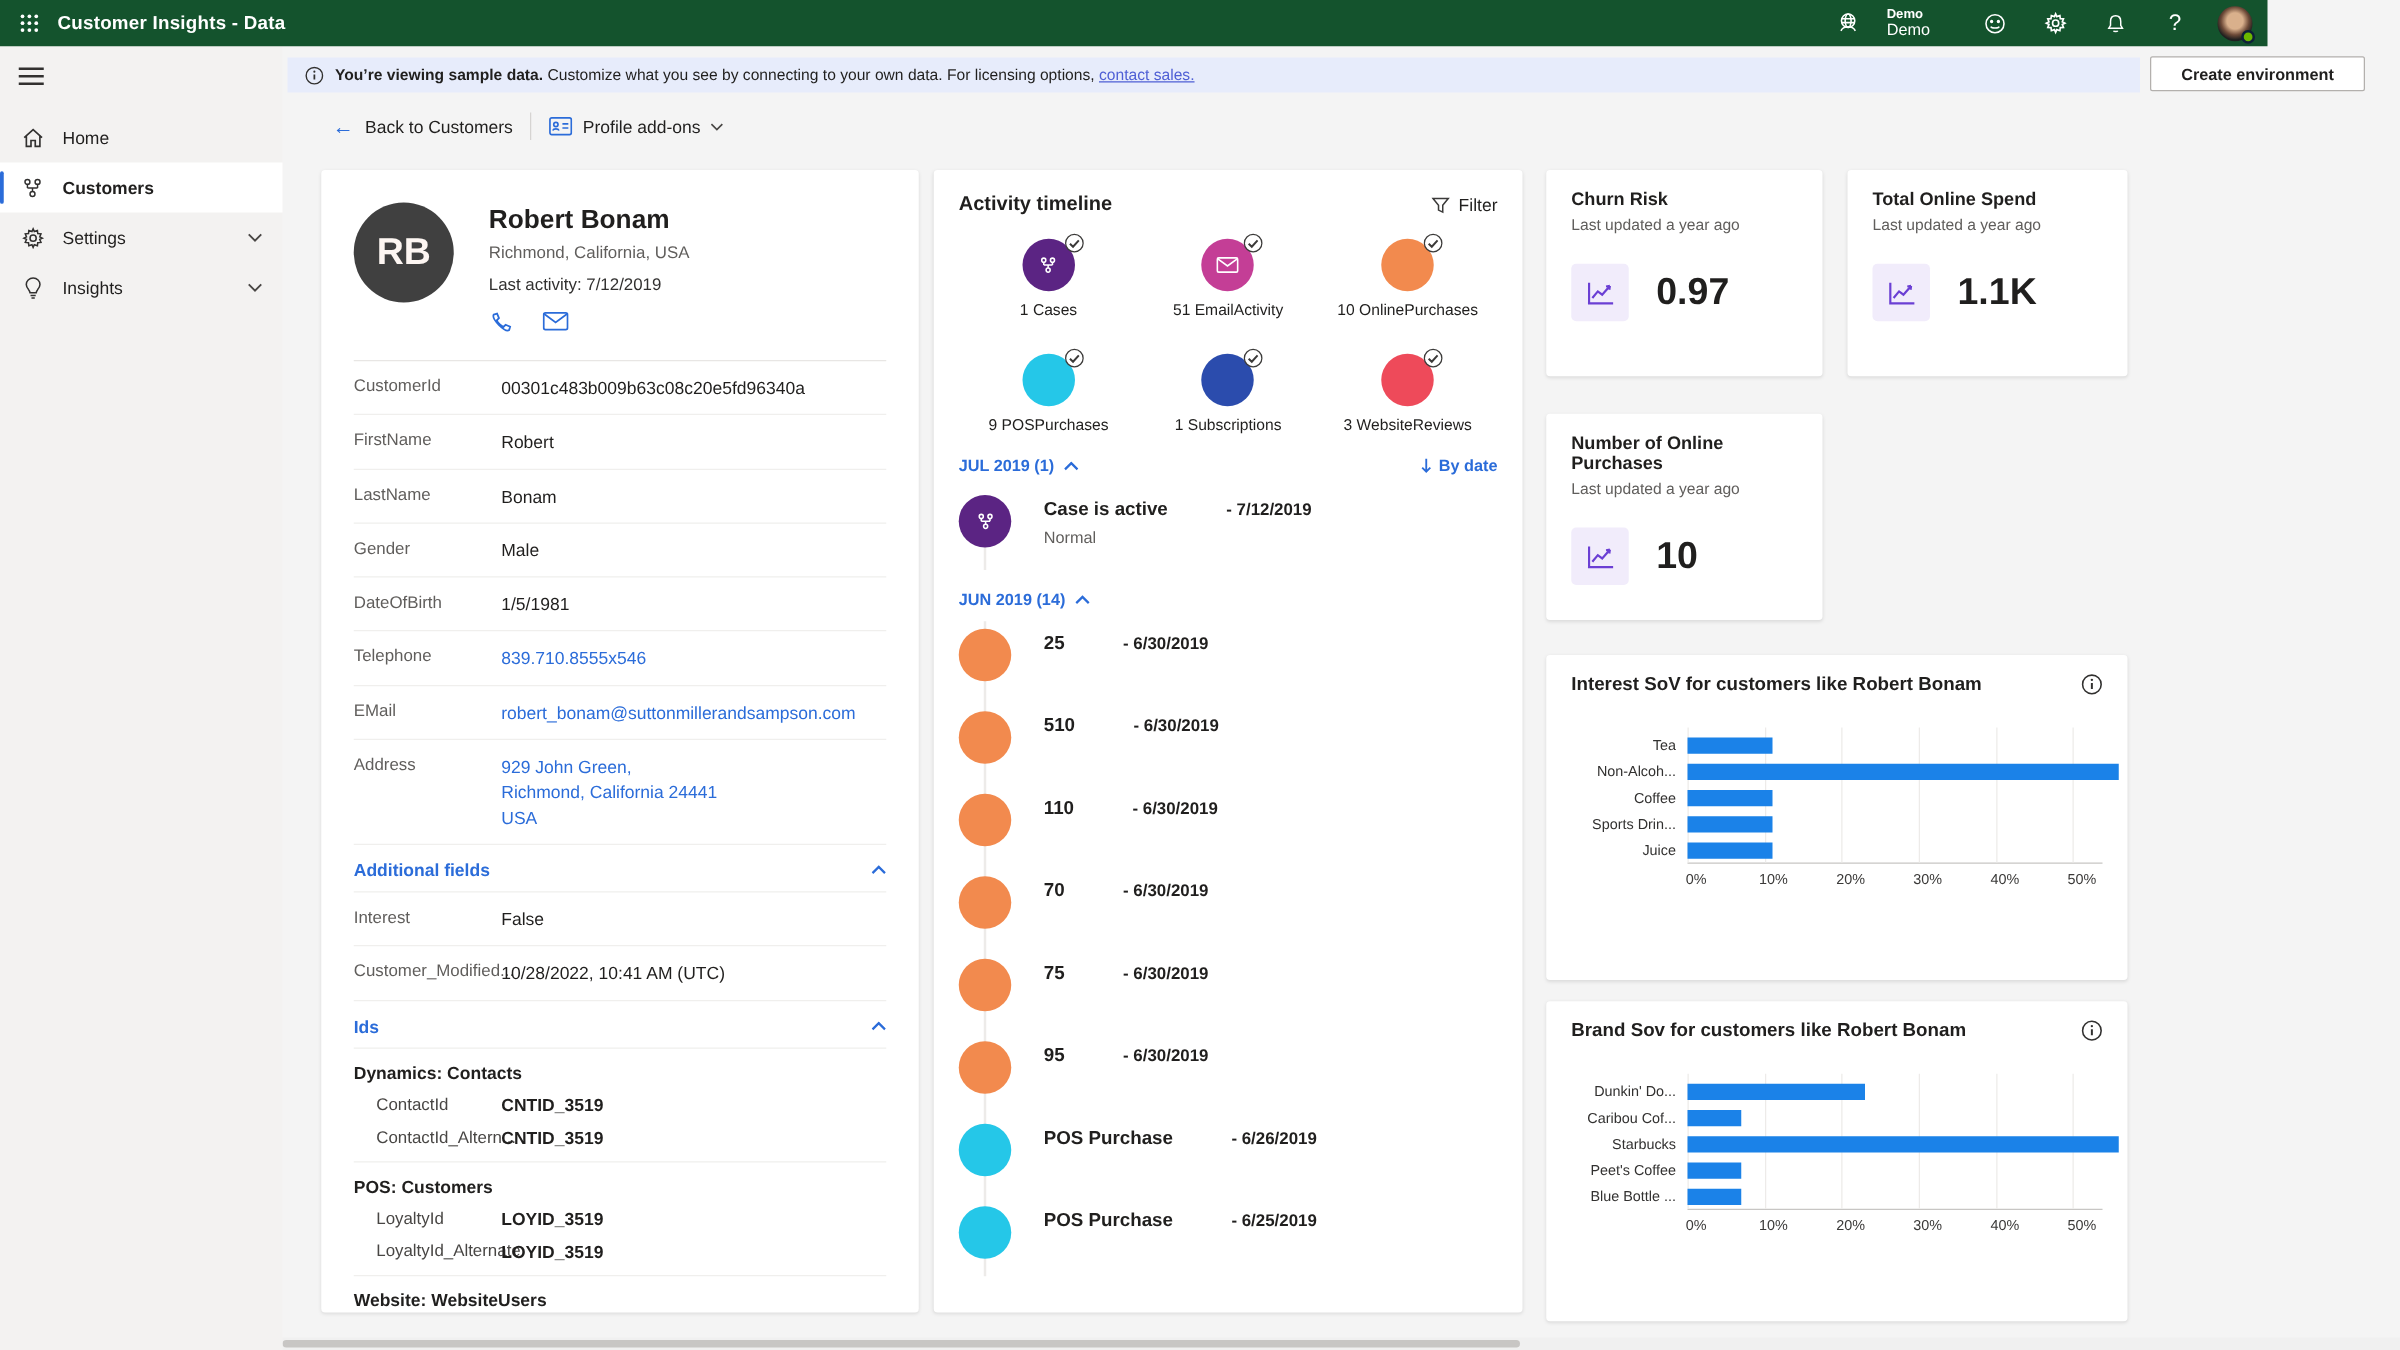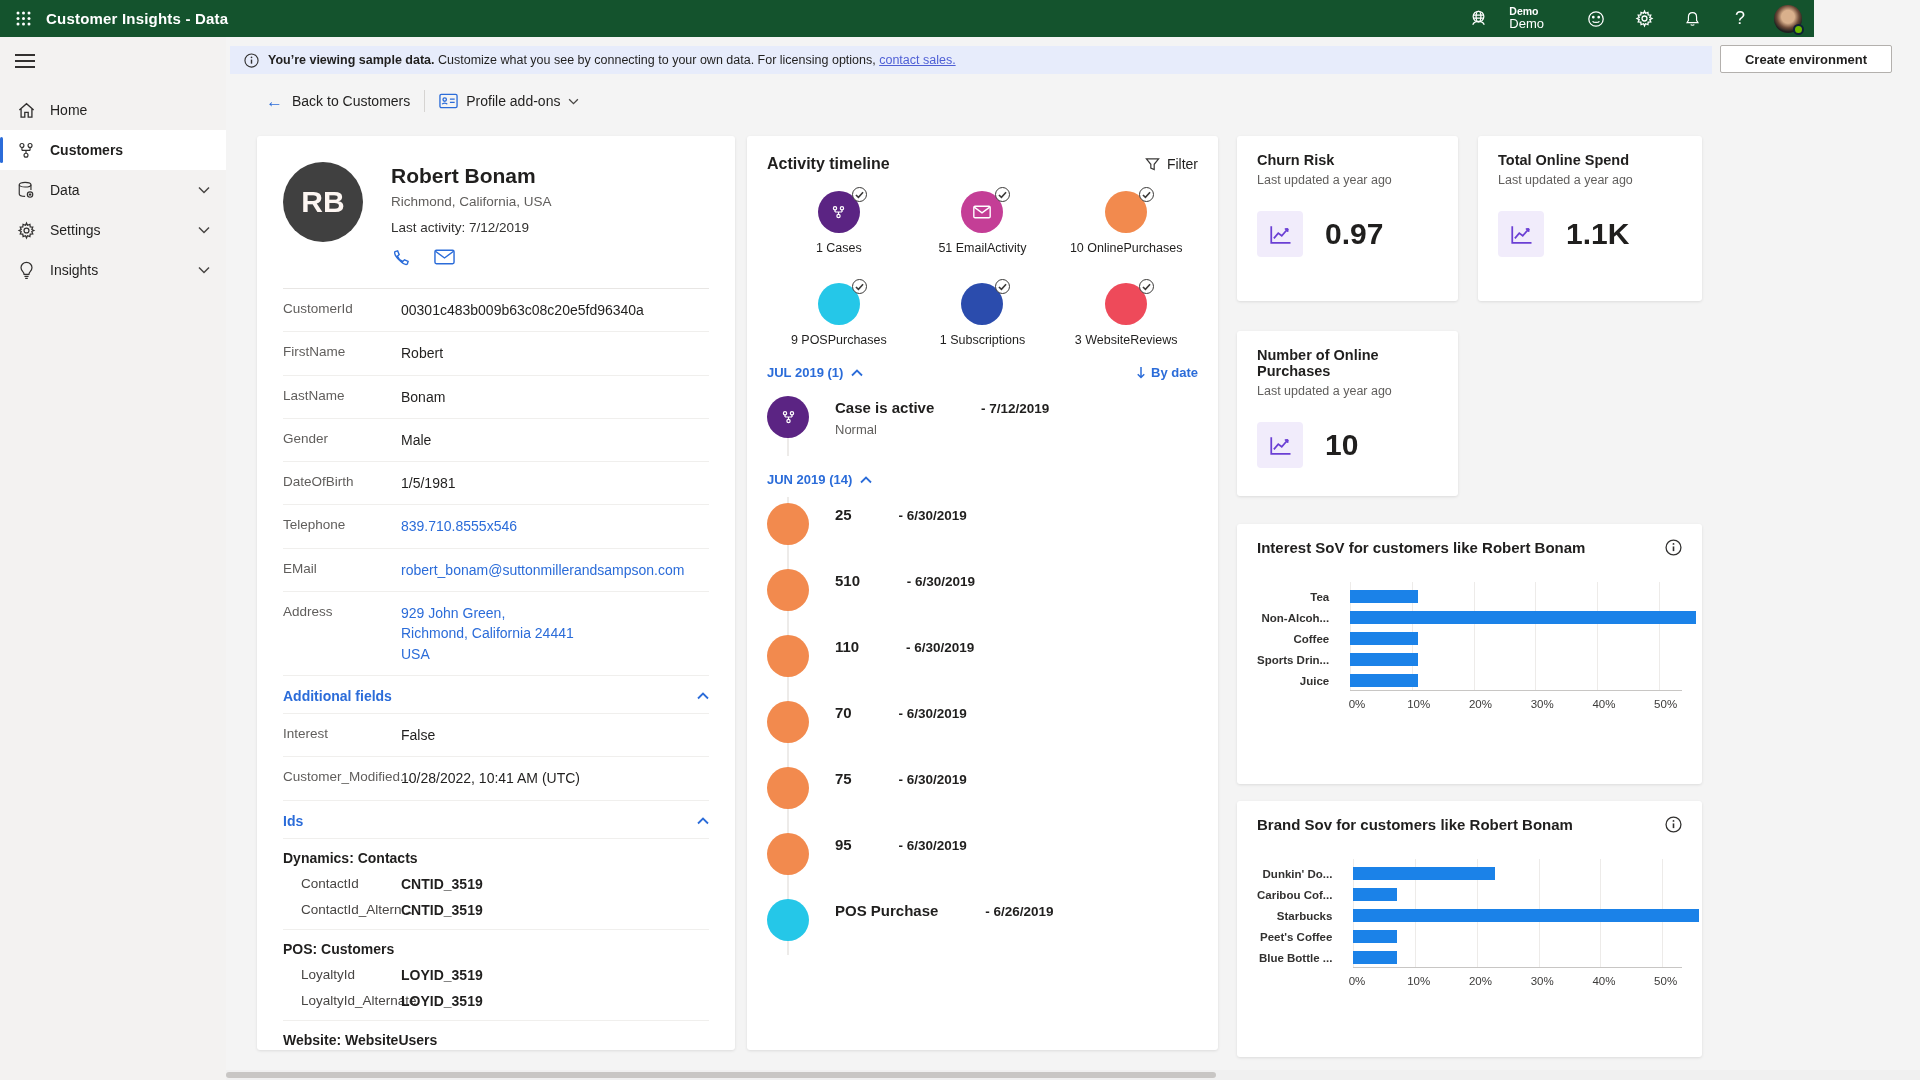--- a/index.html
+++ b/index.html
@@ -121,21 +121,21 @@
     display:flex; align-items:center; justify-content:center; }
   .kpi-value { margin-left:22px; font-size:30px; font-weight:700; color:#201f1e; }
 
   
   .chart-pad { padding:15px 20px; }
   .chart-head { display:flex; align-items:flex-start; justify-content:space-between; }
   .chart-title { font-size:15px; font-weight:700; }
   .chart-body { display:flex; margin-top:30px; }
   .chart-labels { width:100px; }
   .chart-label { height:21px; display:flex; align-items:center; justify-content:flex-end;
-    padding-right:21px; font-size:11.5px; color:#323130; white-space:nowrap;font-weight:bold; }
+    padding-right:9px; font-size:11.5px; color:#323130; white-space:nowrap; }
   .chart-plot { position:relative; width:358px; height:105px; border-bottom:1px solid #c8c6c4; }
   .gridline { position:absolute; top:-4px; bottom:0; width:1px; background:#edebe9; }
   .bar { position:absolute; height:13px; }
   .chart-ticks { position:relative; margin-left:100px; height:16px; margin-top:7px; }
   .tick { position:absolute; transform:translateX(-50%); font-size:11.5px; color:#3b3a39; }
 
   
   #hscroll { position:absolute; left:0; bottom:0; width:1920px; height:10px; background:#f0f0f0; }
   #hscroll-thumb { position:absolute; left:226px; top:2px; width:990px; height:6px; background:#c8c6c4; border-radius:3px; cursor:pointer; }
 
@@ -231,36 +231,20 @@
             <circle cx="6.5" cy="5" r="2.2"></circle>
             <circle cx="15.5" cy="5" r="2.2"></circle>
             <path d="M6.5 7.2 V10.5 M15.5 7.2 V10.5 M6.5 10.5 H15.5 M11 10.5 V13.5"></path>
             <circle cx="11" cy="15.8" r="2.2"></circle>
           </svg>
         </span>
         <span>Customers</span>
       </div>
       <div class="nav-item">
         <span class="nav-icon">
-          <svg width="18" height="19" viewBox="0 0 20 21" fill="none" stroke="#323130" stroke-width="1.3">
-            <ellipse cx="9" cy="4" rx="6.5" ry="2.6"></ellipse>
-            <path d="M2.5 4 V14.5 C2.5 16 5.4 17.1 9 17.1 M15.5 4 V10"></path>
-            <circle cx="14.5" cy="15" r="3"></circle>
-            <path d="M14.5 13.6 V16.4 M13.1 15 H15.9"></path>
-          </svg>
-        </span>
-        <span>Data</span>
-        <span class="nav-chevron">
-          <svg width="12" height="8" viewBox="0 0 12 8" fill="none" stroke="#484644" stroke-width="1.5">
-            <path d="M1 1.5 L6 6.5 L11 1.5"></path>
-          </svg>
-        </span>
-      </div>
-      <div class="nav-item">
-        <span class="nav-icon">
           <svg width="19" height="19" viewBox="0 0 20 20" fill="none" stroke="#323130" stroke-width="1.3">
             <circle cx="10" cy="10" r="2.6"></circle>
             <path d="M10 2.2 L11 4.5 L13.6 3.6 L13.9 6.2 L16.6 6.4 L15.6 8.9 L17.8 10 L15.6 11.1 L16.6 13.6 L13.9 13.8 L13.6 16.4 L11 15.5 L10 17.8 L9 15.5 L6.4 16.4 L6.1 13.8 L3.4 13.6 L4.4 11.1 L2.2 10 L4.4 8.9 L3.4 6.4 L6.1 6.2 L6.4 3.6 L9 4.5 Z"></path>
           </svg>
         </span>
         <span>Settings</span>
         <span class="nav-chevron">
           <svg width="12" height="8" viewBox="0 0 12 8" fill="none" stroke="#484644" stroke-width="1.5">
             <path d="M1 1.5 L6 6.5 L11 1.5"></path>
           </svg>
@@ -576,20 +560,26 @@
         <div class="t-text">
           <div><span class="t-strong">95</span><span class="t-rest"> - 6/30/2019</span></div>
         </div>
       </div>
       <div class="t-item">
         <div class="t-circle" style="background: rgb(37, 199, 232);"></div>
         <div class="t-text">
           <div><span class="t-strong">POS Purchase</span><span class="t-rest"> - 6/26/2019</span></div>
         </div>
       </div>
+      <div class="t-item">
+        <div class="t-circle" style="background: rgb(37, 199, 232);"></div>
+        <div class="t-text">
+          <div><span class="t-strong">POS Purchase</span><span class="t-rest"> - 6/25/2019</span></div>
+        </div>
+      </div>
     </div>
 </div>
 
 <div class="card" id="kpi-0">
   <div class="kpi-pad">
     <div class="kpi-title">Churn Risk</div>
     <div class="kpi-sub">Last updated a year ago</div>
     <div class="kpi-row">
       <div class="kpi-icon">
         <svg width="28" height="28" viewBox="0 0 32 32" fill="none" stroke="#6b3fd4" stroke-width="2">

